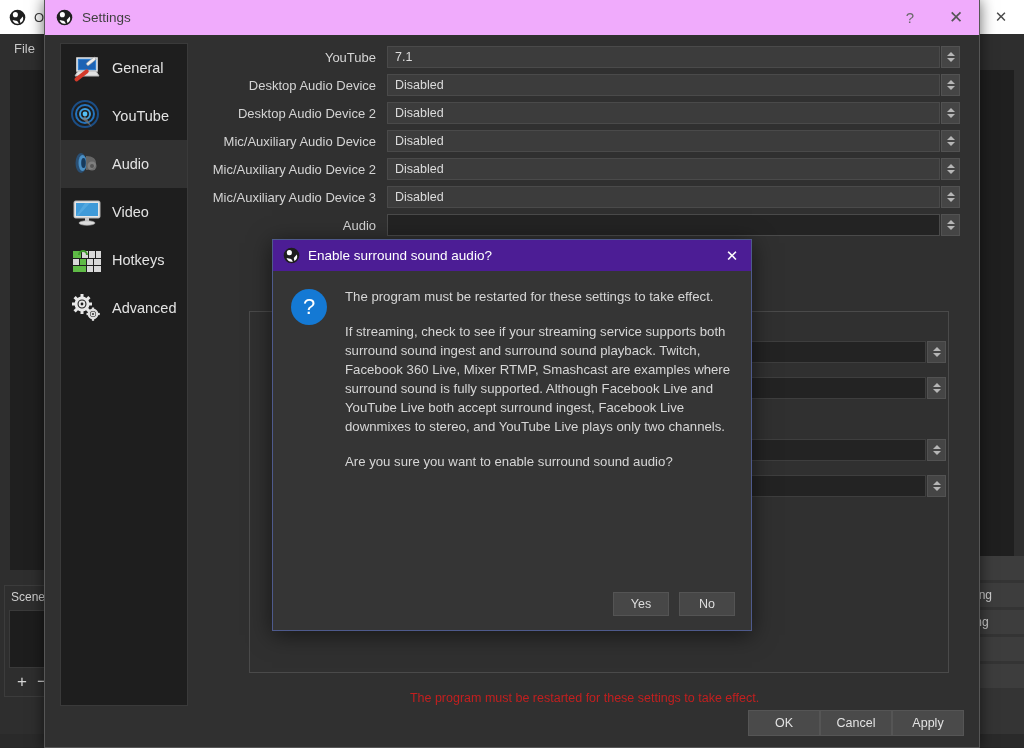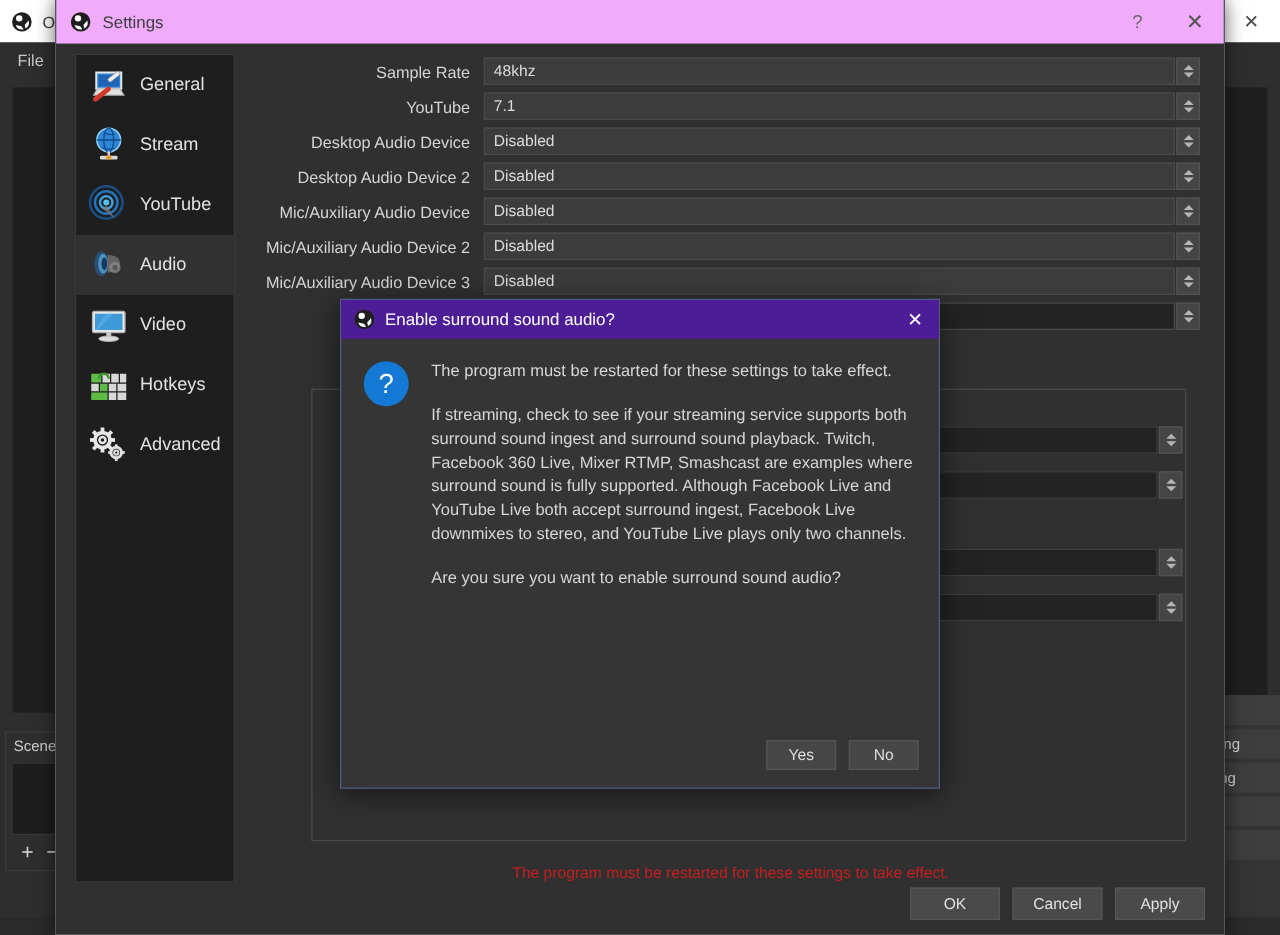--- a/index.html
+++ b/index.html
@@ -160,21 +160,21 @@
     position: relative;
   }
 
   #restart-warning {
     position: absolute; left: 0; right: 0; top: 648px;
     text-align: center; font-size: 12.5px; color: #c31f1f;
   }
 
   #settings-footer {
     position: absolute; right: 15px; bottom: 11px;
-    display: flex; gap: 10px;
+    display: flex; gap: 0;
   }
   .ftr-btn {
     min-width: 72px; height: 26px; background: #4a4a4a; border: 1px solid #555;
     color: #e2e2e2; font-size: 12.5px;
     display: flex; align-items: center; justify-content: center;
   }
 
   
   #dialog {
     position: absolute; left: 272px; top: 239px; width: 480px; height: 392px;
@@ -292,35 +292,20 @@
             <path d="M7 7h20v13H7z" fill="#2f7fd0" stroke="#e8e8e8" stroke-width="1.6"></path>
             <path d="M9 9h16v9H9z" fill="#1e63b4"></path>
             <path d="M5 25h24l-3-5H8z" fill="#e2e2e2" stroke="#b8b8b8"></path>
             <rect x="3" y="22" width="17" height="4" rx="2" transform="rotate(-38 12 24)" fill="#d43a2a"></rect>
             <rect x="16" y="9" width="11" height="3.2" rx="1.4" transform="rotate(-38 21 11)" fill="#eeeeee" stroke="#9a9a9a" stroke-width=".6"></rect>
           </svg>
         </span>
         <span class="side-label">General</span>
       </div>
 
-      <div class="side-item">
-        <span class="side-icon">
-          <svg viewBox="0 0 34 34" width="34" height="34">
-            <circle cx="17" cy="13" r="9.5" fill="#2f86d8"></circle>
-            <circle cx="17" cy="13" r="9.5" fill="none" stroke="#8fd0f5" stroke-width="1.2"></circle>
-            <ellipse cx="17" cy="13" rx="4" ry="9.5" fill="none" stroke="#0d4e8e" stroke-width="1.1"></ellipse>
-            <path d="M7.5 13h19" stroke="#0d4e8e" stroke-width="1.1"></path>
-            <path d="M13 7c2.5 1.6 6 2 9 1.2M11 19c3 1.6 8 1.8 11 .4" stroke="#0d4e8e" stroke-width="1" fill="none"></path>
-            <rect x="16" y="22" width="2" height="4" fill="#cfcfcf"></rect>
-            <rect x="10" y="25.5" width="14" height="3" rx="1" fill="#d8d8d8"></rect>
-            <rect x="15" y="25.5" width="4" height="3" fill="#e59b20"></rect>
-          </svg>
-        </span>
-        <span class="side-label">Stream</span>
-      </div>
 
       <div class="side-item">
         <span class="side-icon">
           <svg viewBox="0 0 34 34" width="34" height="34">
             <circle cx="15" cy="15" r="13" fill="none" stroke="#1b4e86" stroke-width="2"></circle>
             <circle cx="15" cy="15" r="9" fill="none" stroke="#2473bd" stroke-width="2"></circle>
             <circle cx="15" cy="15" r="5" fill="none" stroke="#3f9ede" stroke-width="2"></circle>
             <circle cx="15" cy="15" r="2.4" fill="#55c0f5"></circle>
             <path d="M15 17l7 11-10-8z" fill="#7a7a7a" opacity=".75"></path>
           </svg>
@@ -405,30 +390,20 @@
           </svg>
         </span>
         <span class="side-label">Advanced</span>
       </div>
     </div>
 
     <div id="settings-content">
 
       <div id="fields-area">
 
-        <div class="form-row">
-          <span class="form-label">Sample Rate</span>
-          <div class="combo">
-            <span>48khz</span>
-            <span class="spin">
-                <i class="arw up"></i>
-                <i class="arw dn"></i>
-              </span>
-          </div>
-        </div>
 
         <div class="form-row">
           <span class="form-label">YouTube</span>
           <div class="combo">
             <span>7.1</span>
             <span class="spin">
                 <i class="arw up"></i>
                 <i class="arw dn"></i>
               </span>
           </div>

